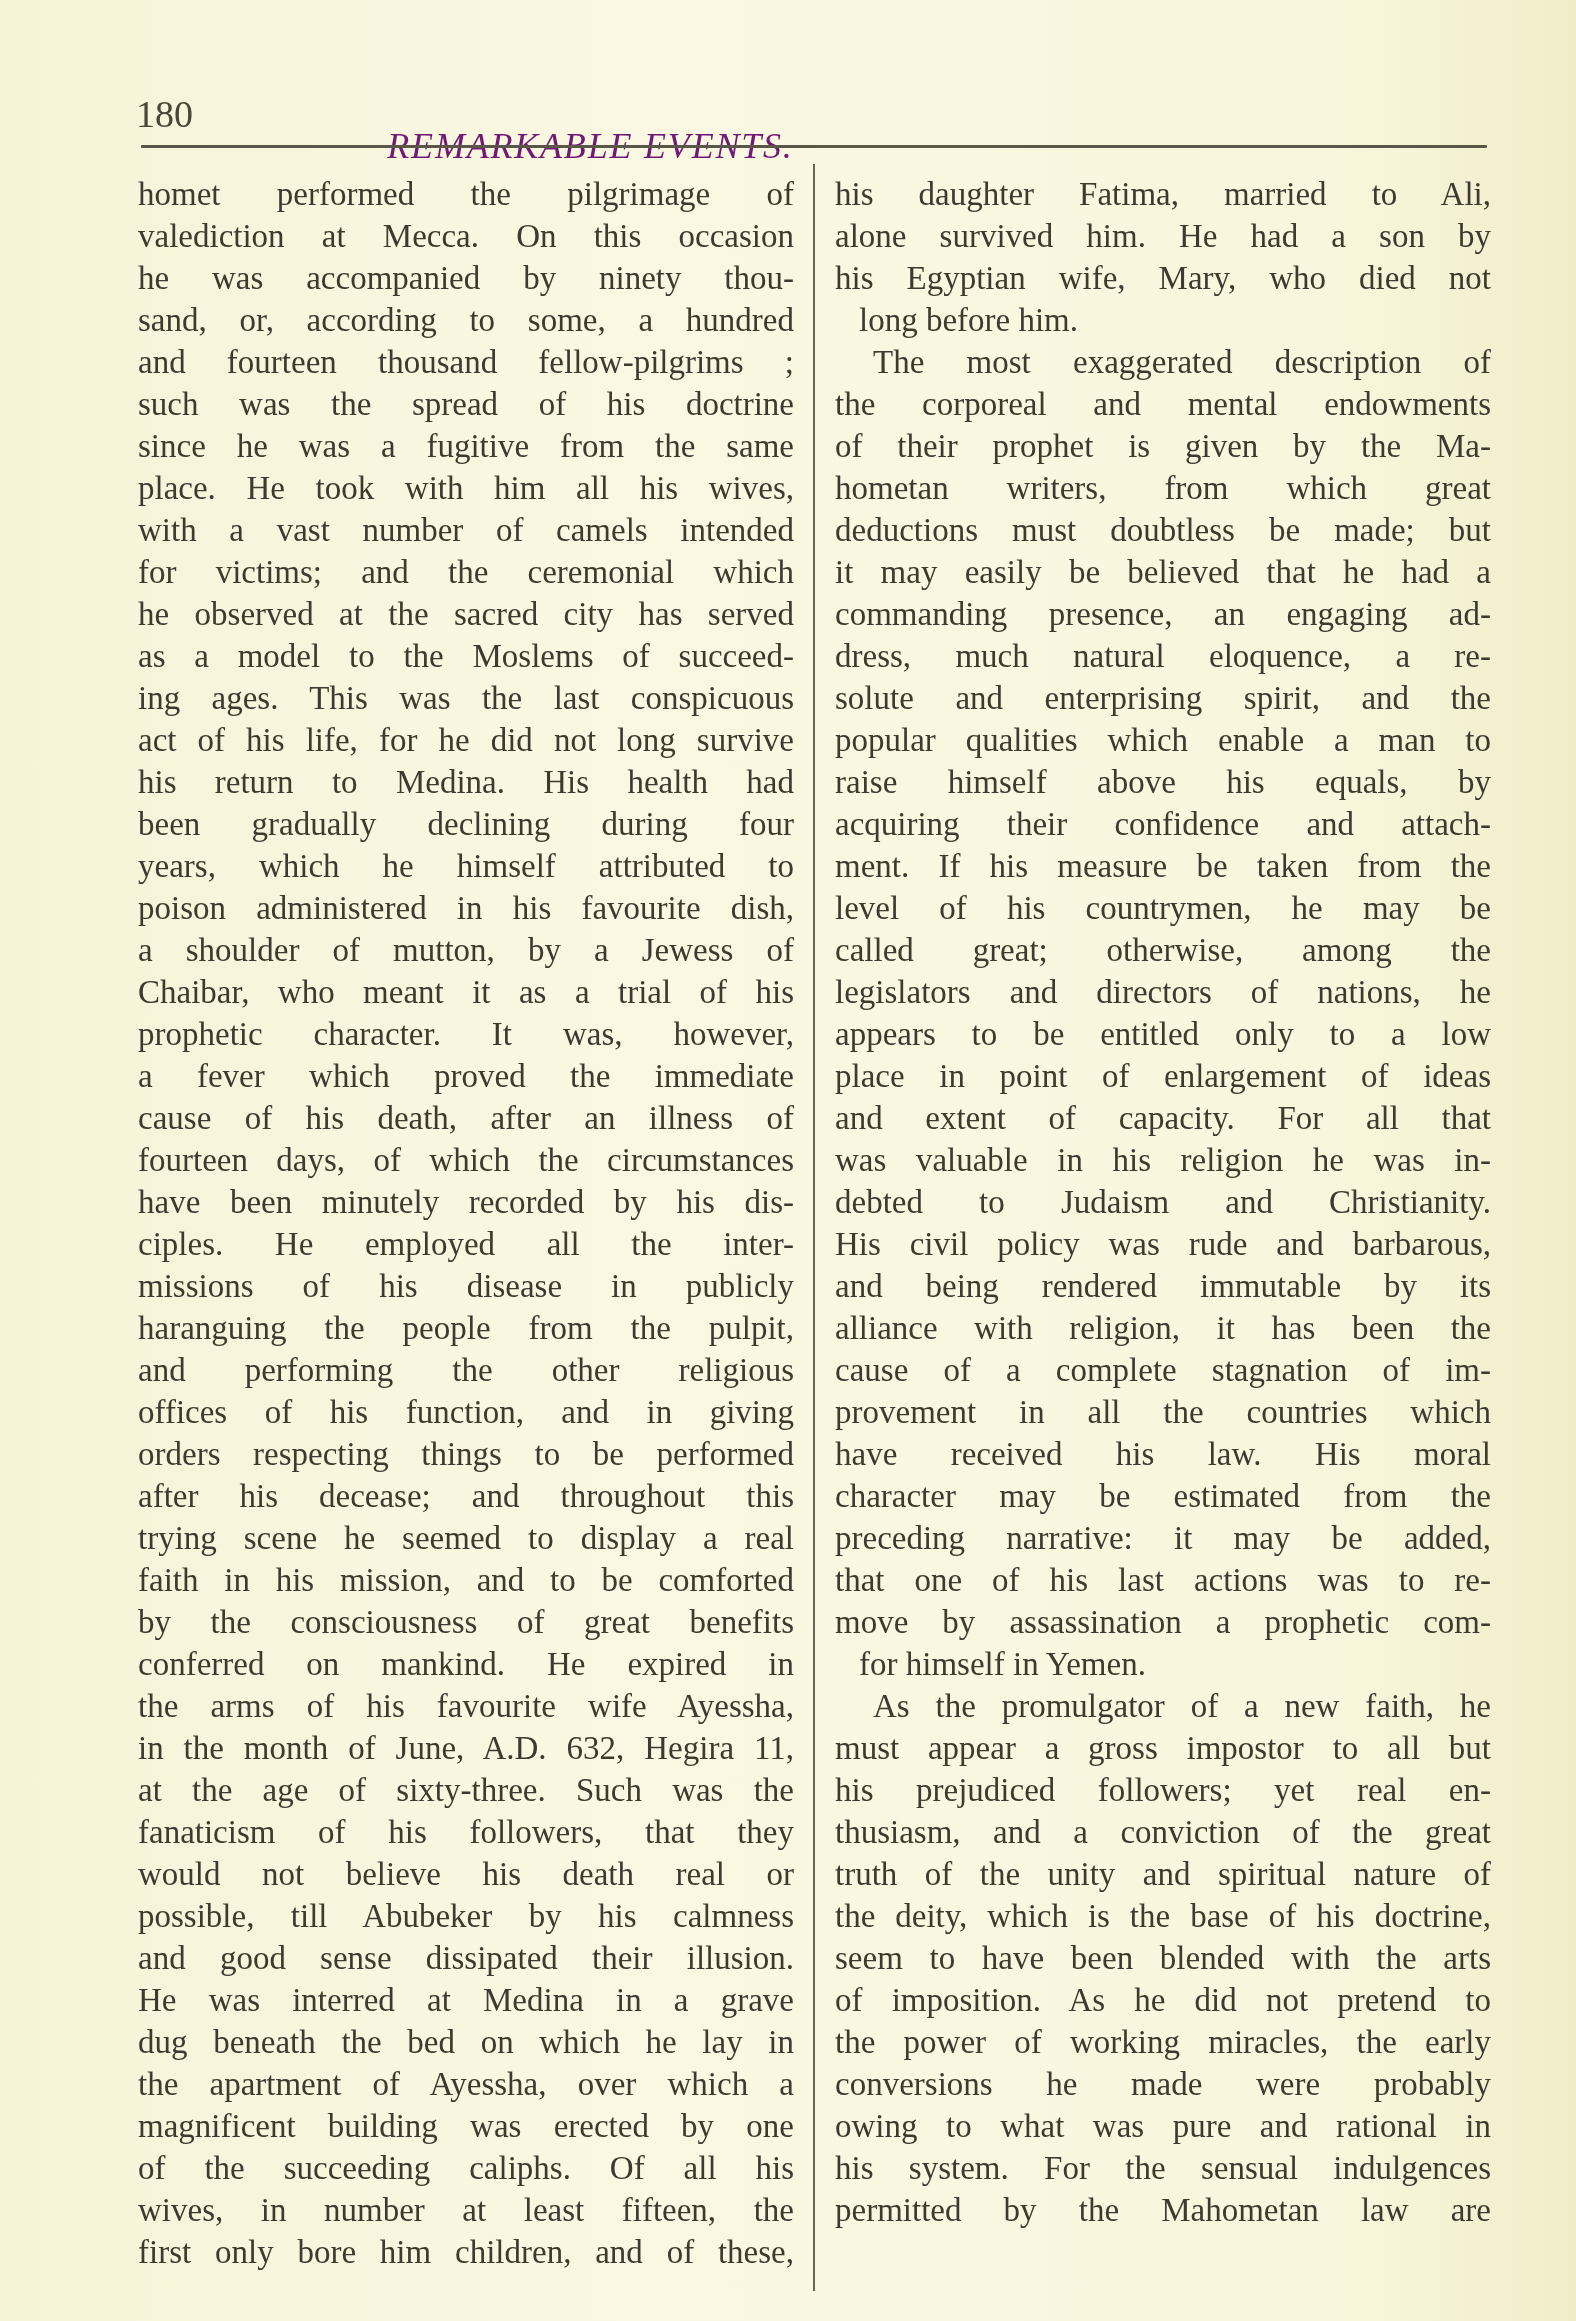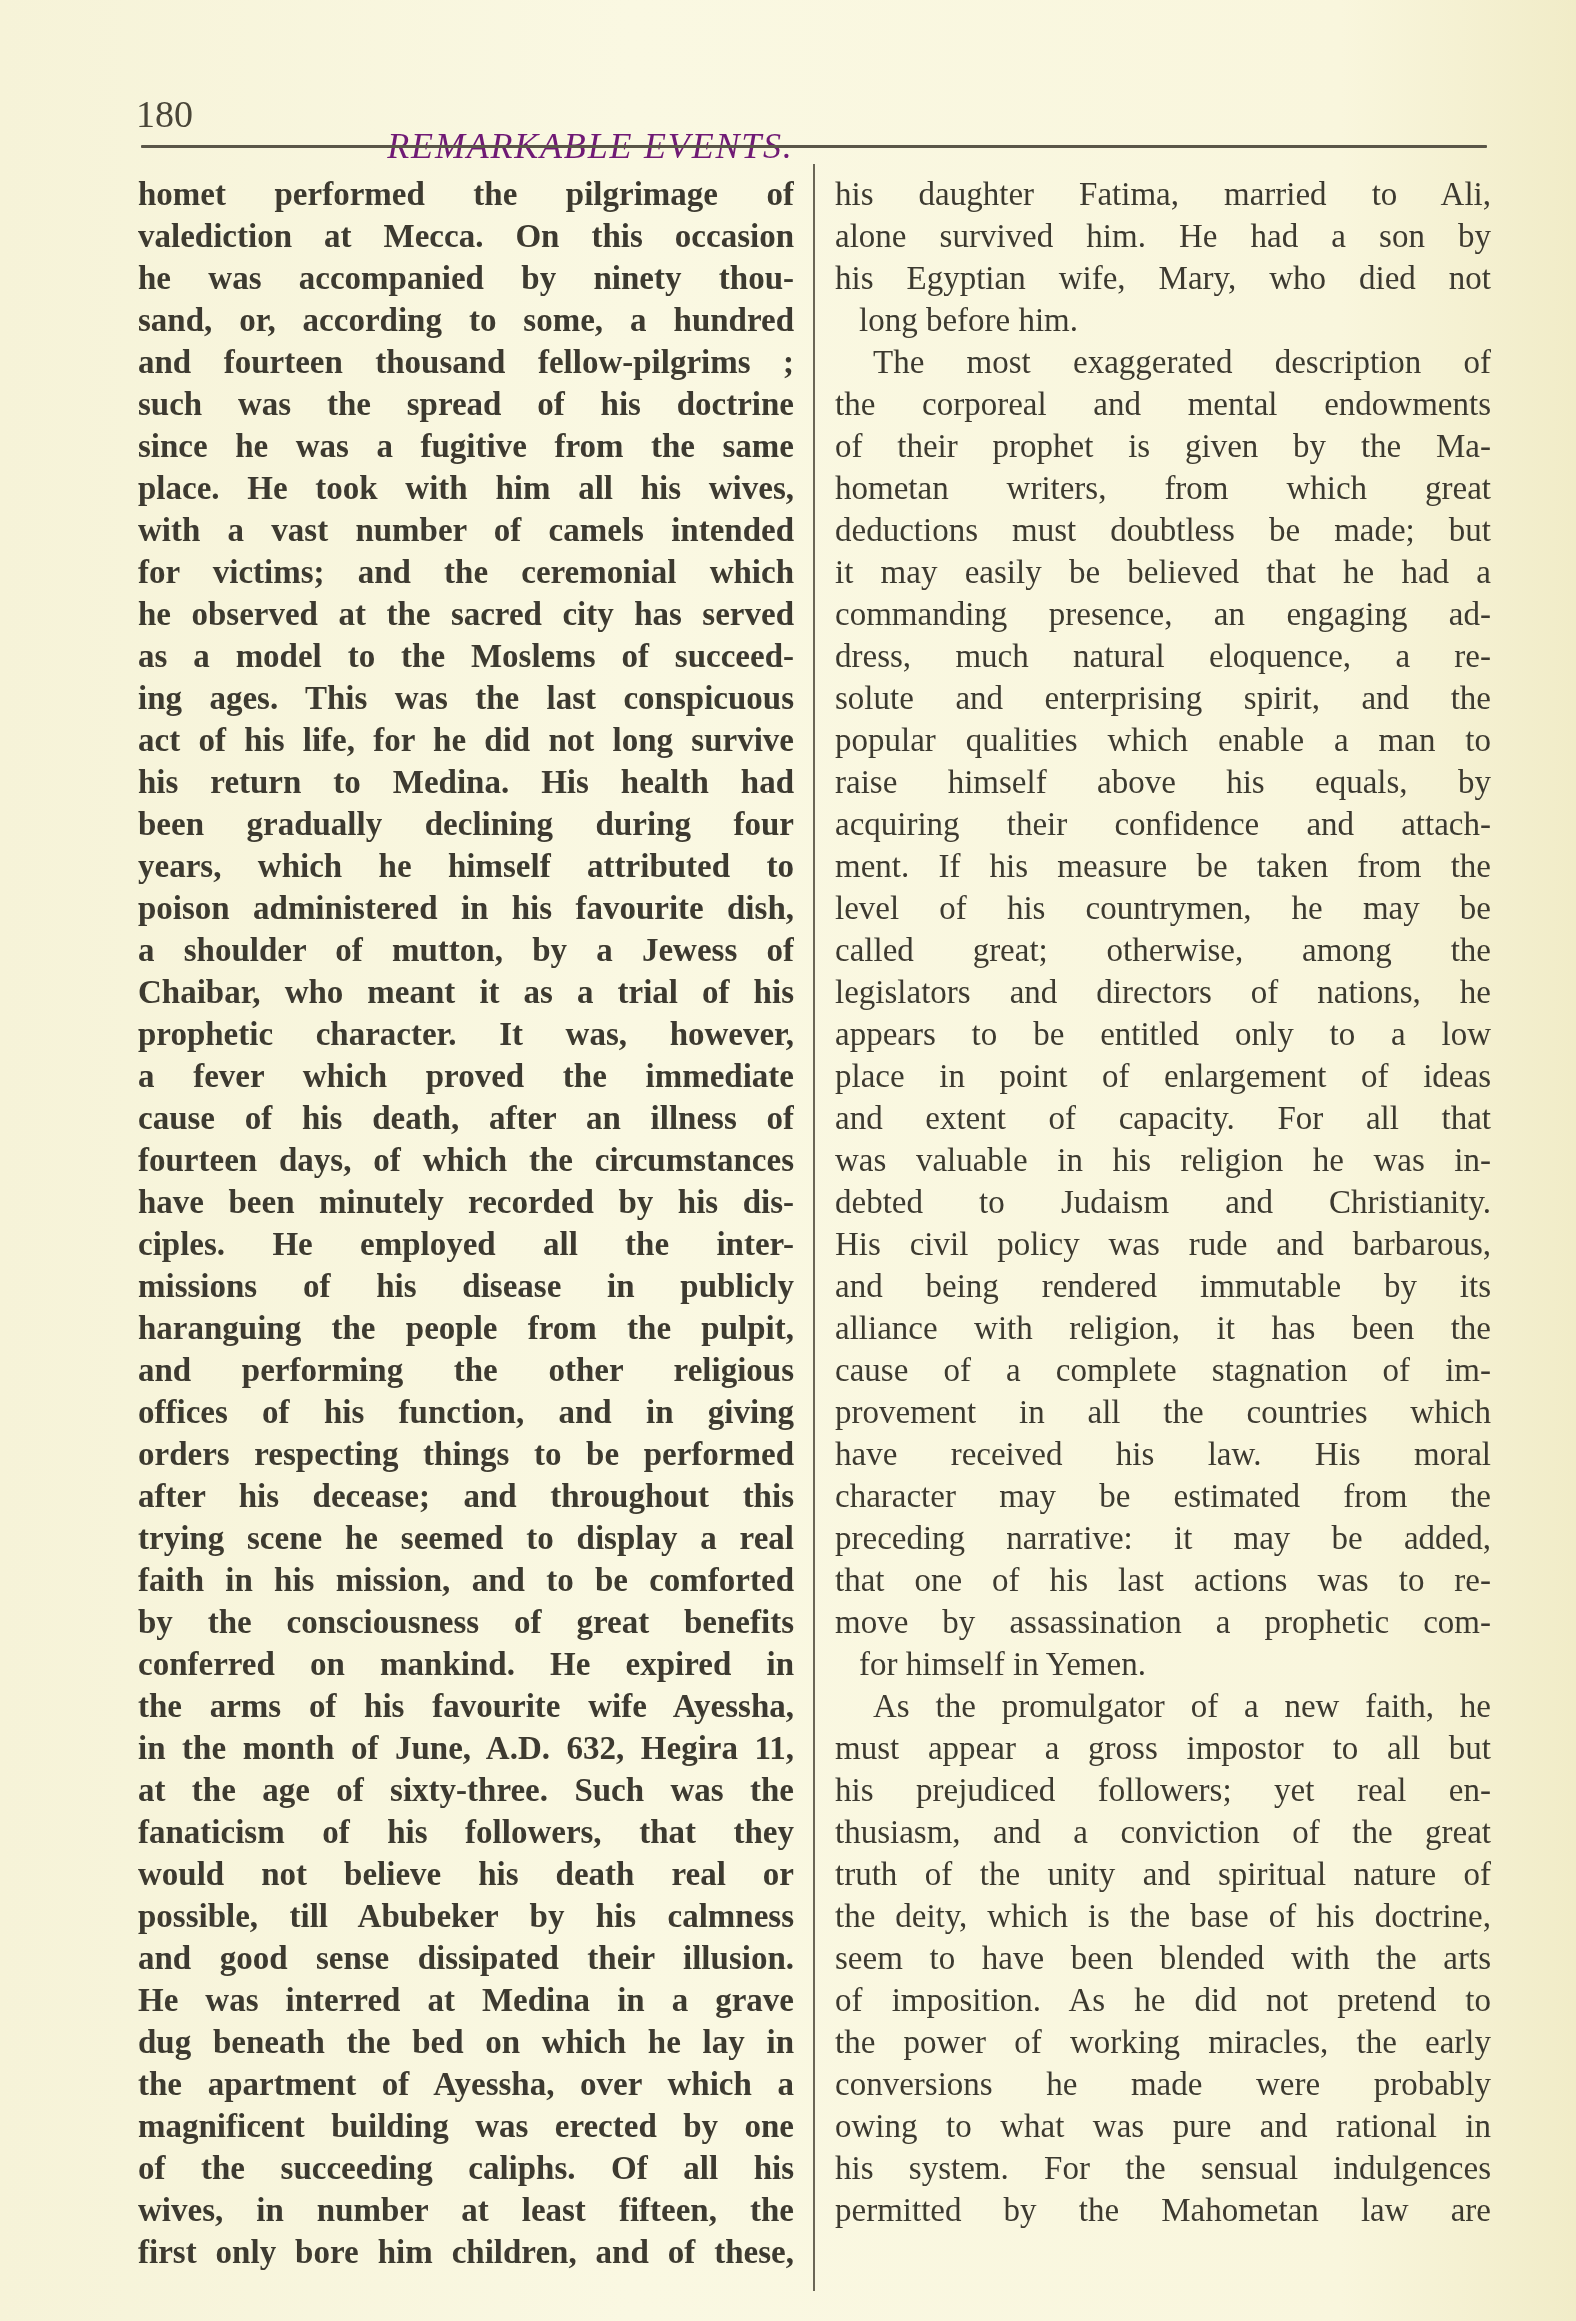--- a/index.html
+++ b/index.html
@@ -18,21 +18,21 @@
     font-style: italic; font-size: 36px; letter-spacing: 1.8px; color: #701a75; margin-top: 45px;
   }
   .header-rule {
     position: absolute; left: 141px; top: 145px; width: 1346px; height: 2.7px;
     background: #5a5648; border-radius: 0.9px;
   }
   .column {
     position: absolute; top: 173px; width: 656px;
     font-size: 33px; line-height: 42px;
   }
-  .col-left { left: 138px; font-weight: bold; }
+  .col-left { left: 138px; }
   .col-right { left: 835px; }
   .column-divider {
     position: absolute; left: 813px; top: 164px; width: 1.8px; height: 2127px;
     background: #6a6656;
   }
   .line {
     display: block; white-space: nowrap; text-align: justify;
     text-align-last: justify; height: 42px; overflow: hidden;
   }
   .line.last { text-align-last: left; margin-left: 24px; }

